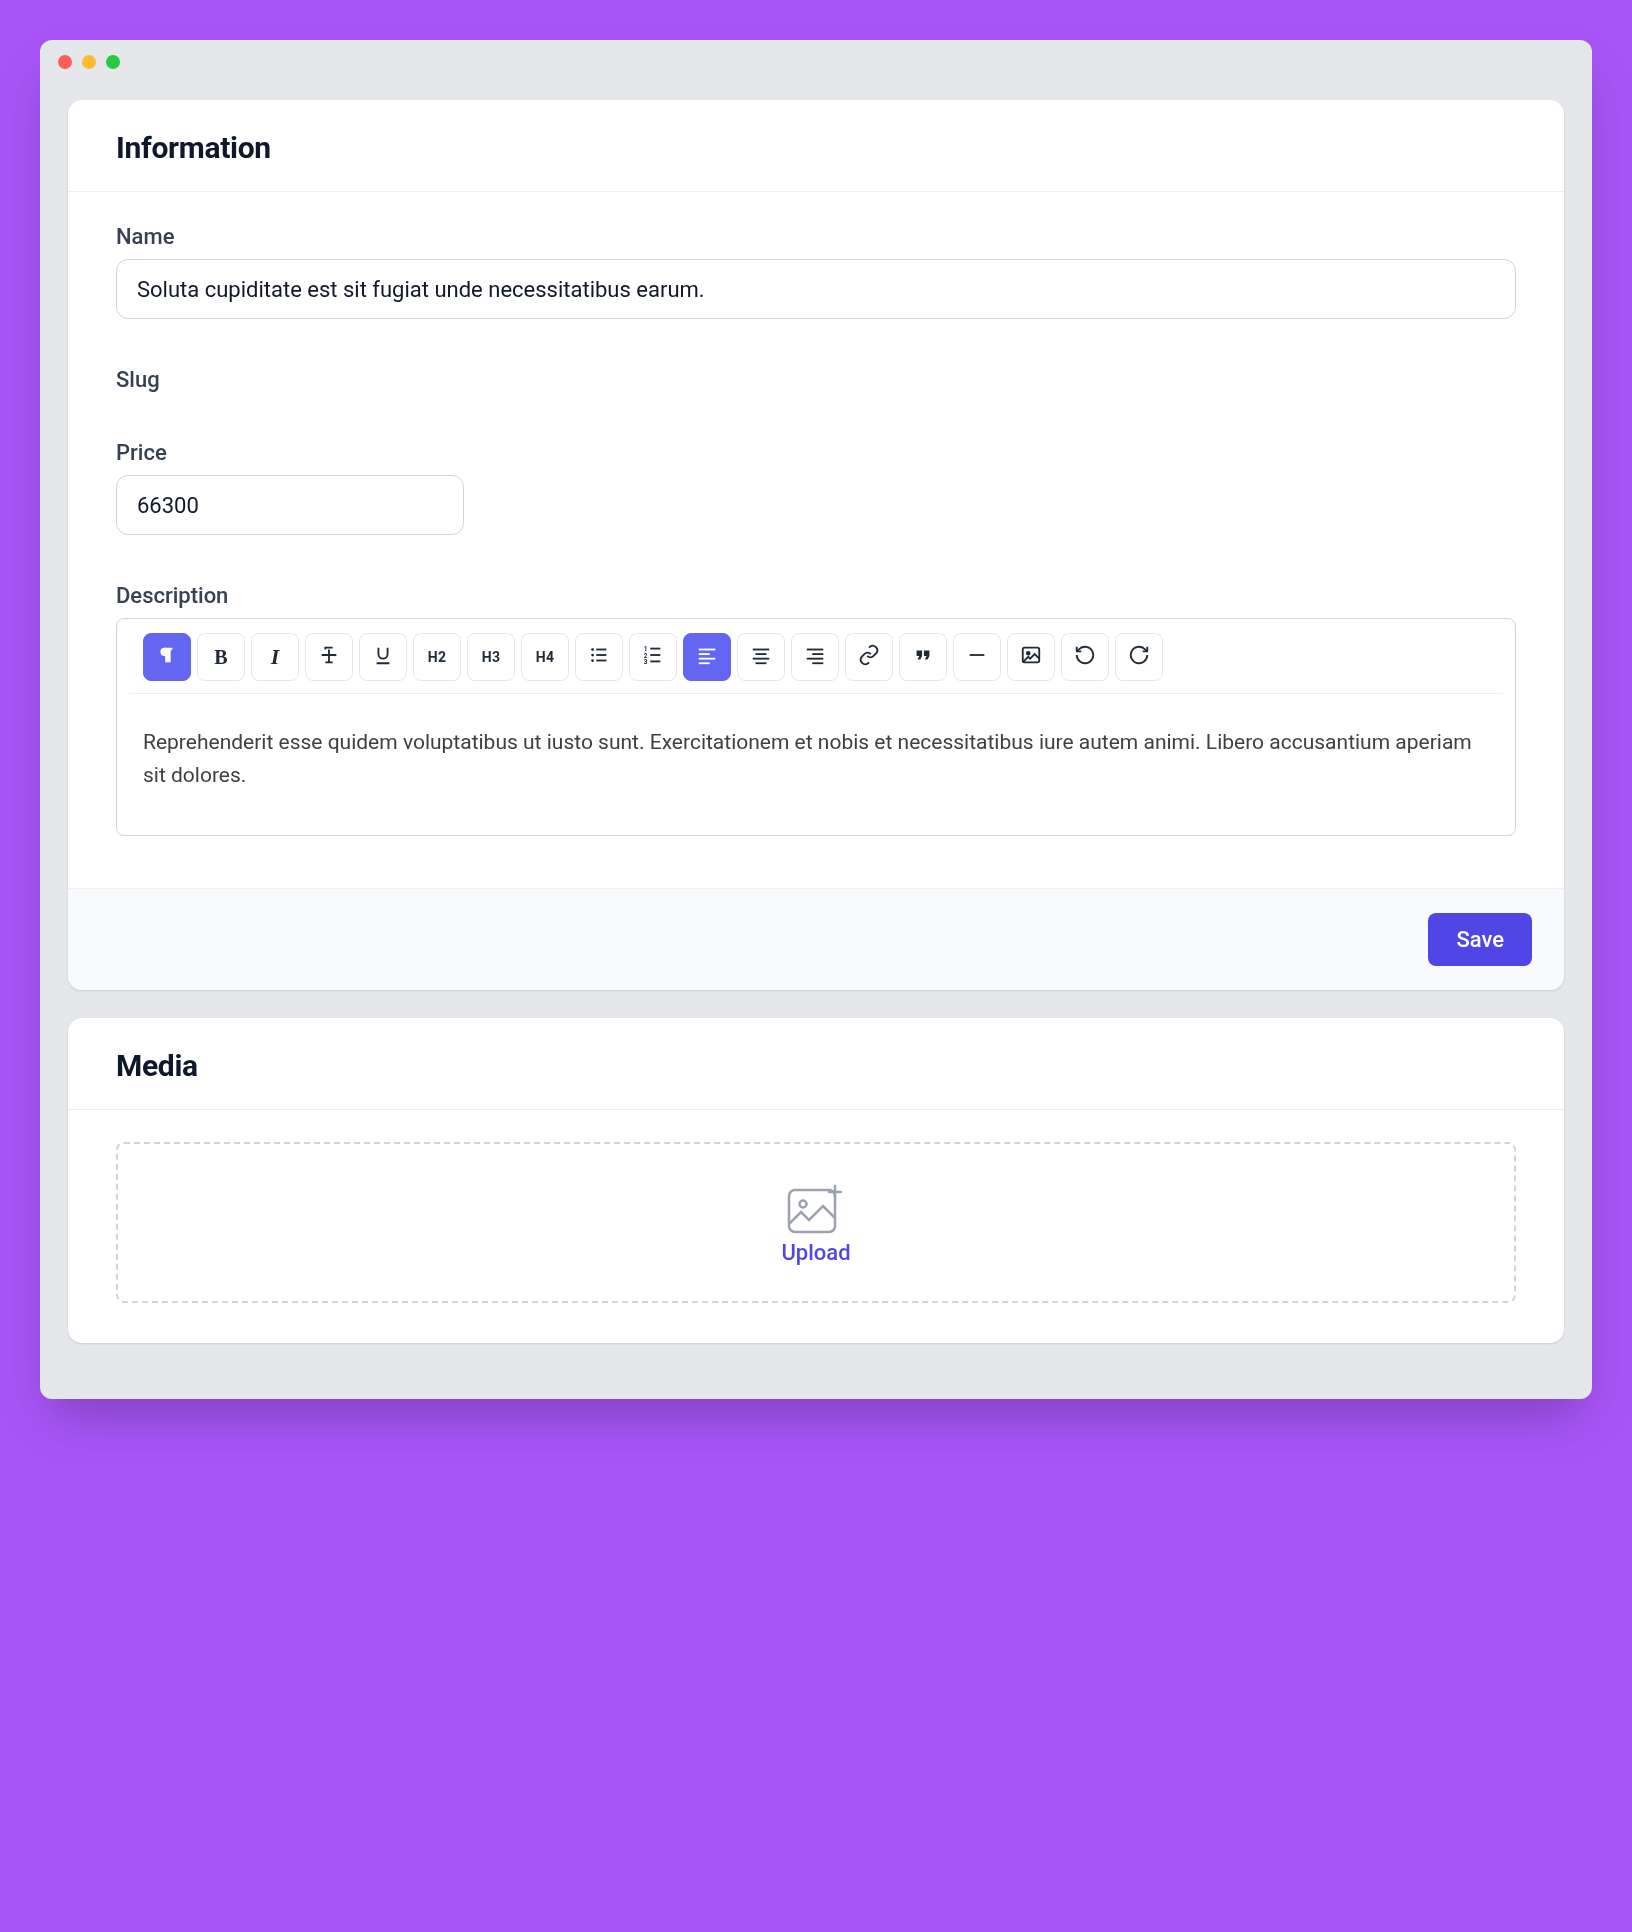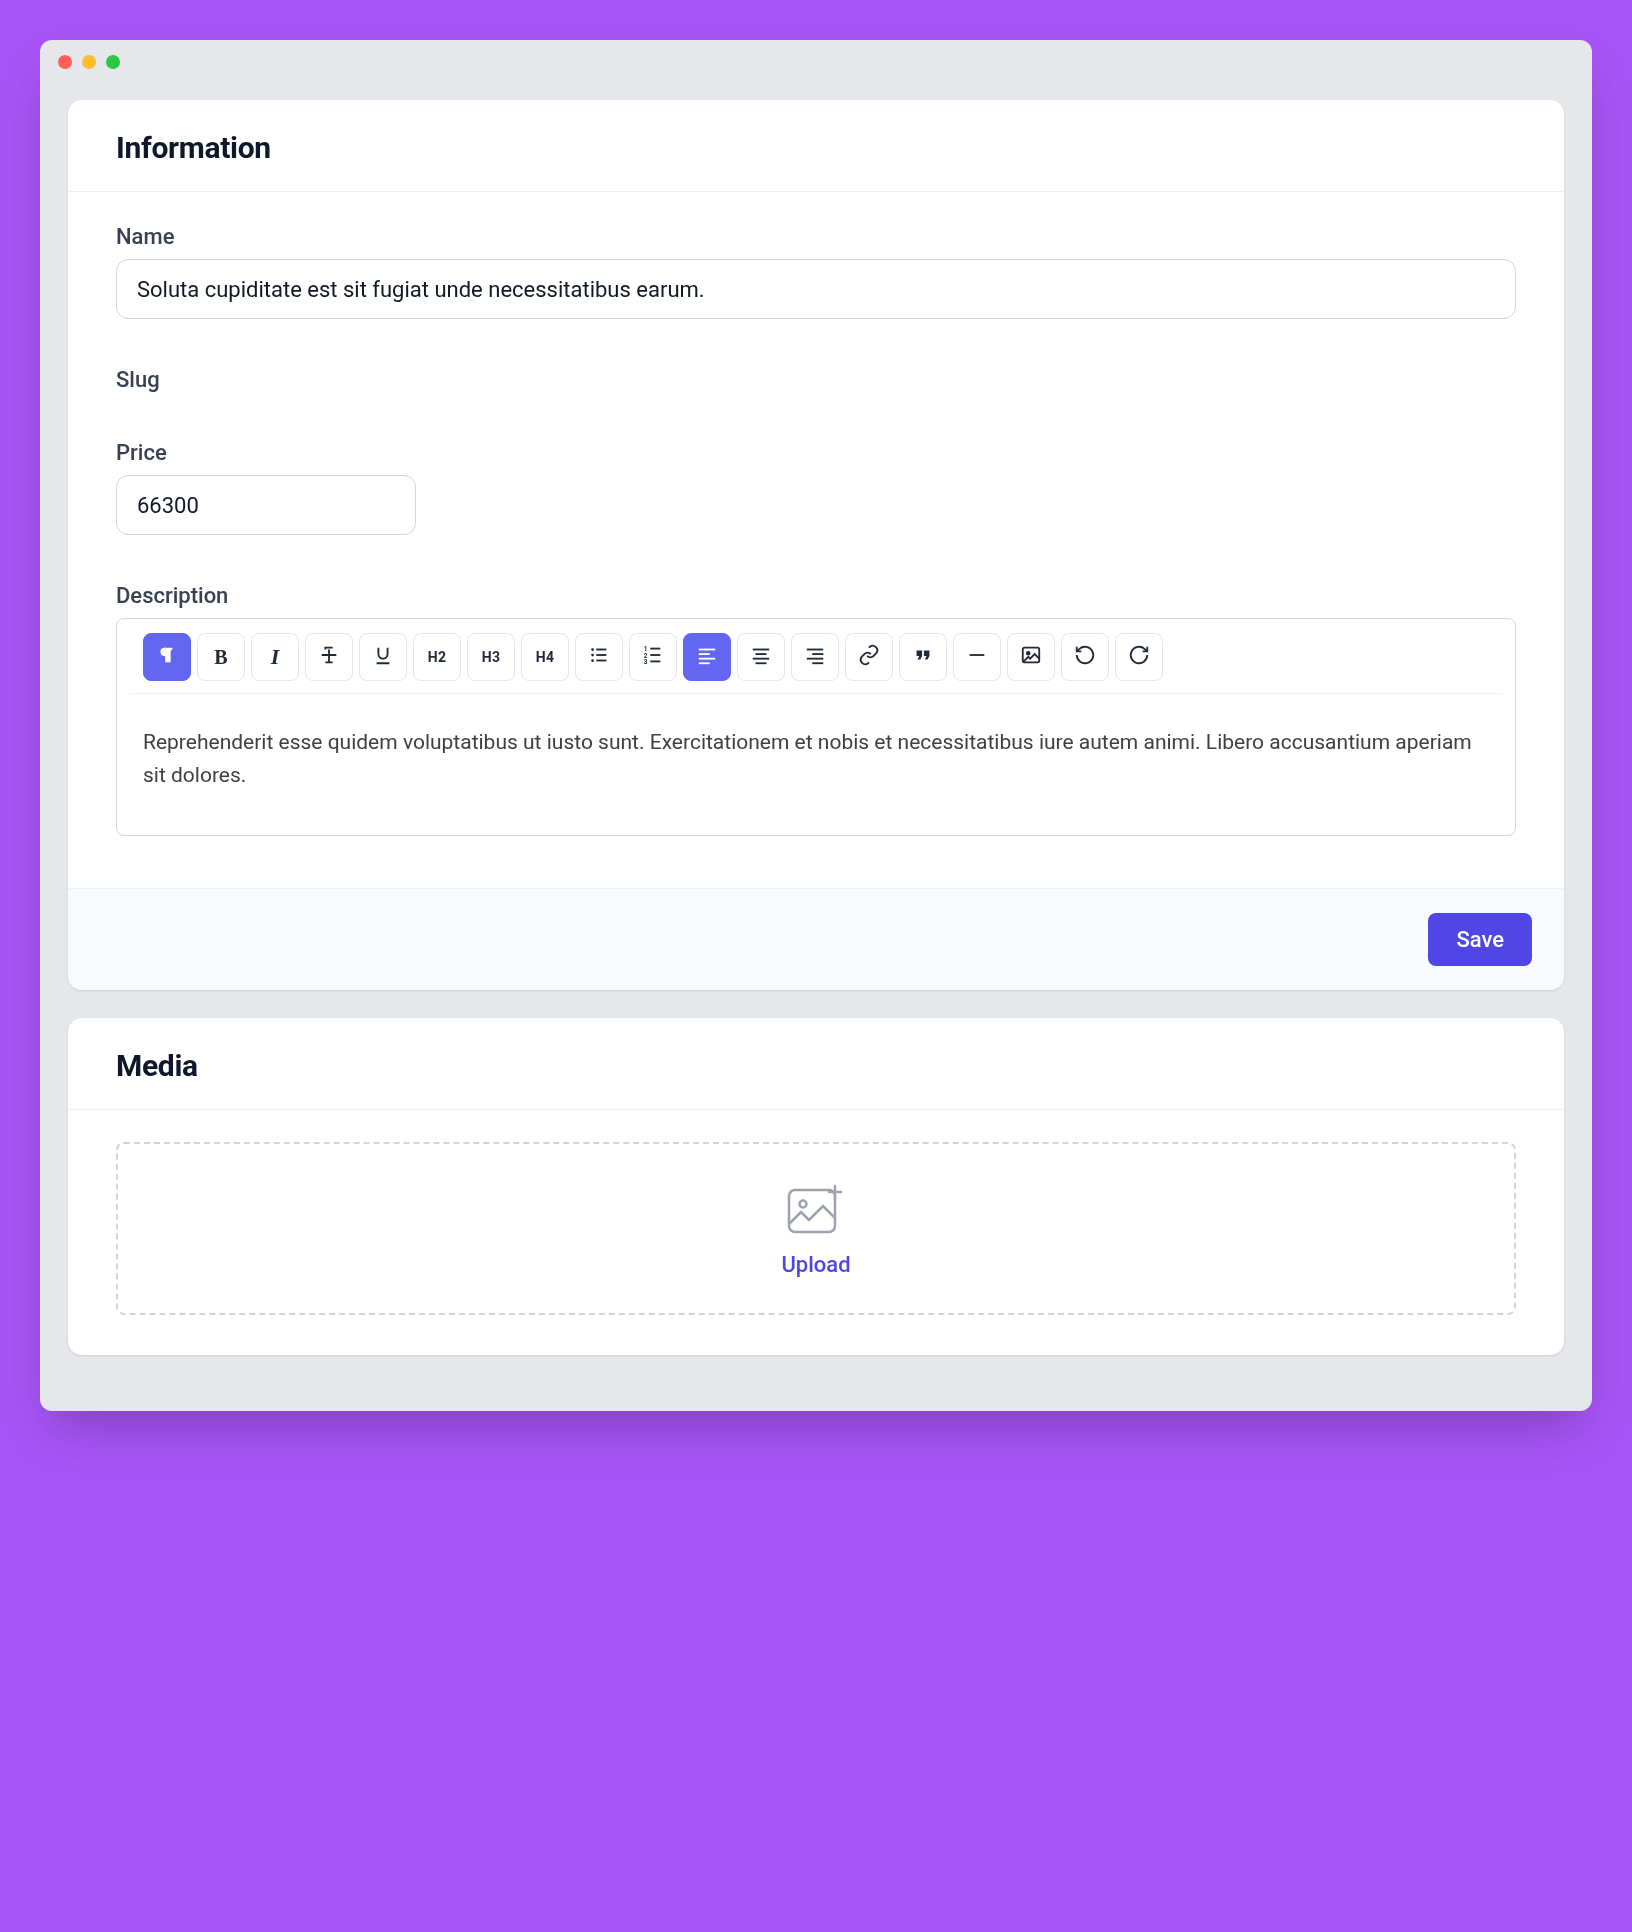--- a/index.html
+++ b/index.html
@@ -98,21 +98,21 @@
       border: 1px solid #d1d5db;
       border-radius: 12px;
       padding: 0 20px;
       font-size: 22px;
       color: #111827;
       background: #fff;
       font-family: inherit;
     }
 
     .form-input.narrow {
-      width: 300px;
+      width: 348px;
     }
 
     .richtext-wrapper {
       border: 1px solid #d1d5db;
       border-radius: 8px;
       background: #fff;
     }
 
     .toolbar {
       display: flex;
@@ -189,21 +189,20 @@
 
     .dropzone {
       border: 2px dashed #d1d5db;
       border-radius: 8px;
       padding: 36px;
       display: flex;
       flex-direction: column;
       align-items: center;
       justify-content: center;
       cursor: pointer;
-      gap: 12px;
     }
 
     .dropzone-icon {
       color: #9ca3af;
     }
 
     .dropzone-label {
       font-size: 22px;
       color: #4f46e5;
       font-weight: 500;

